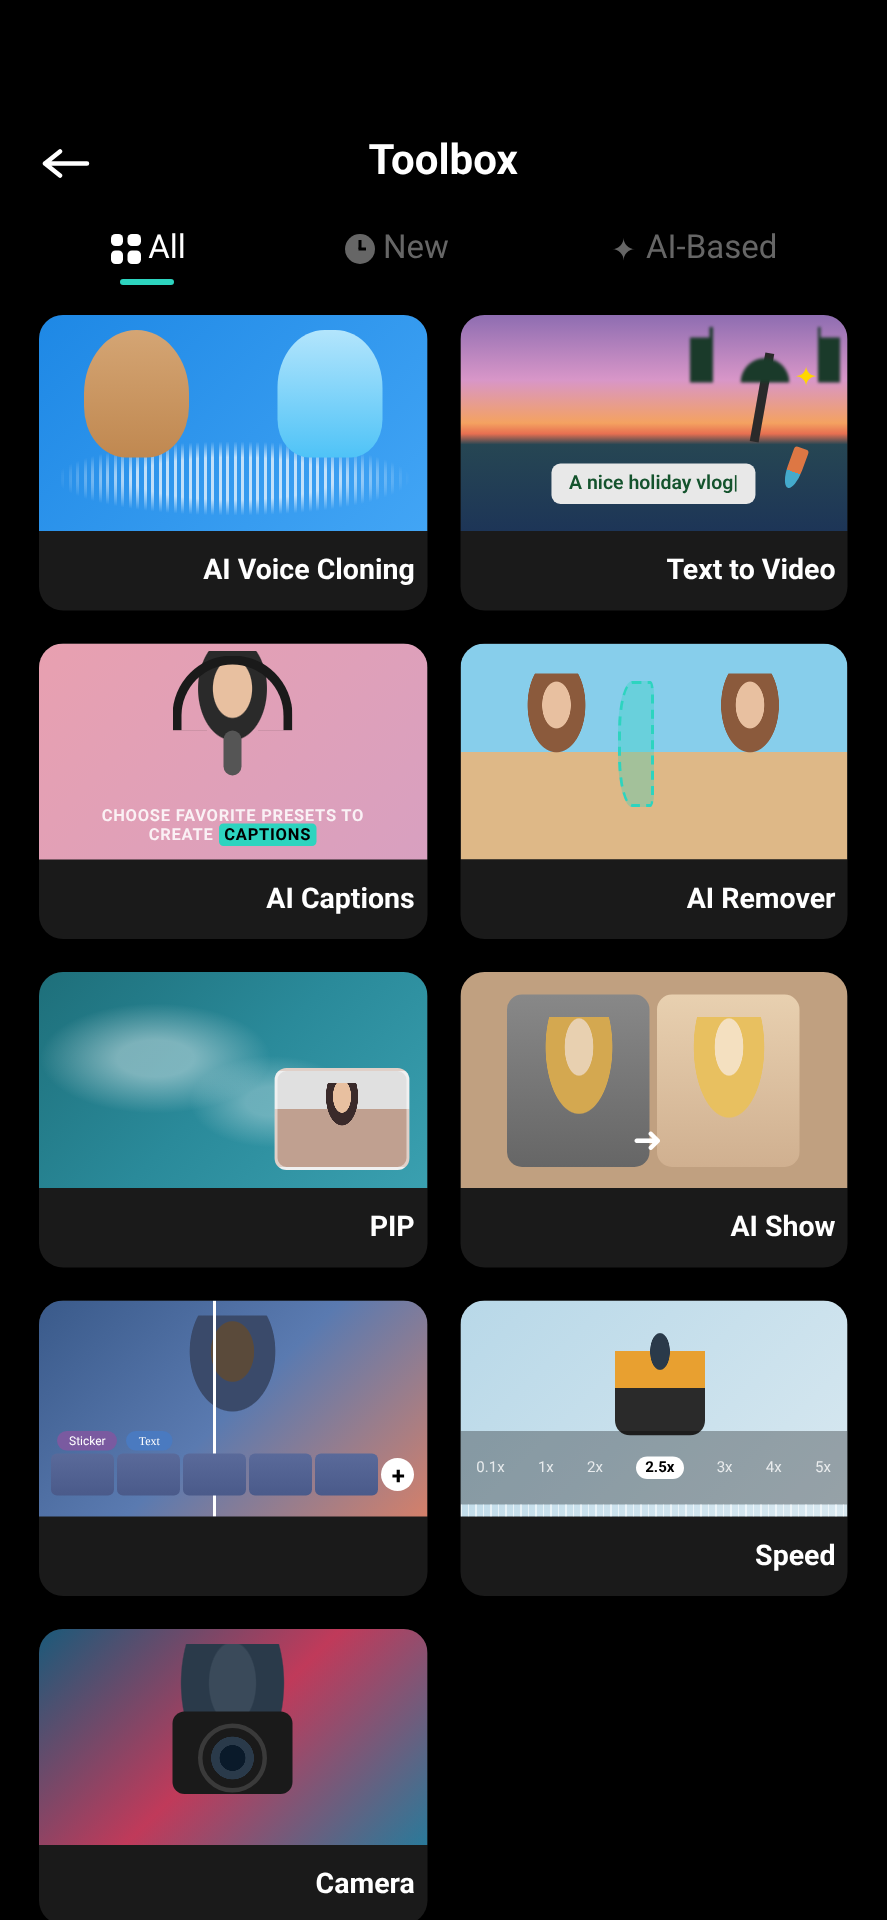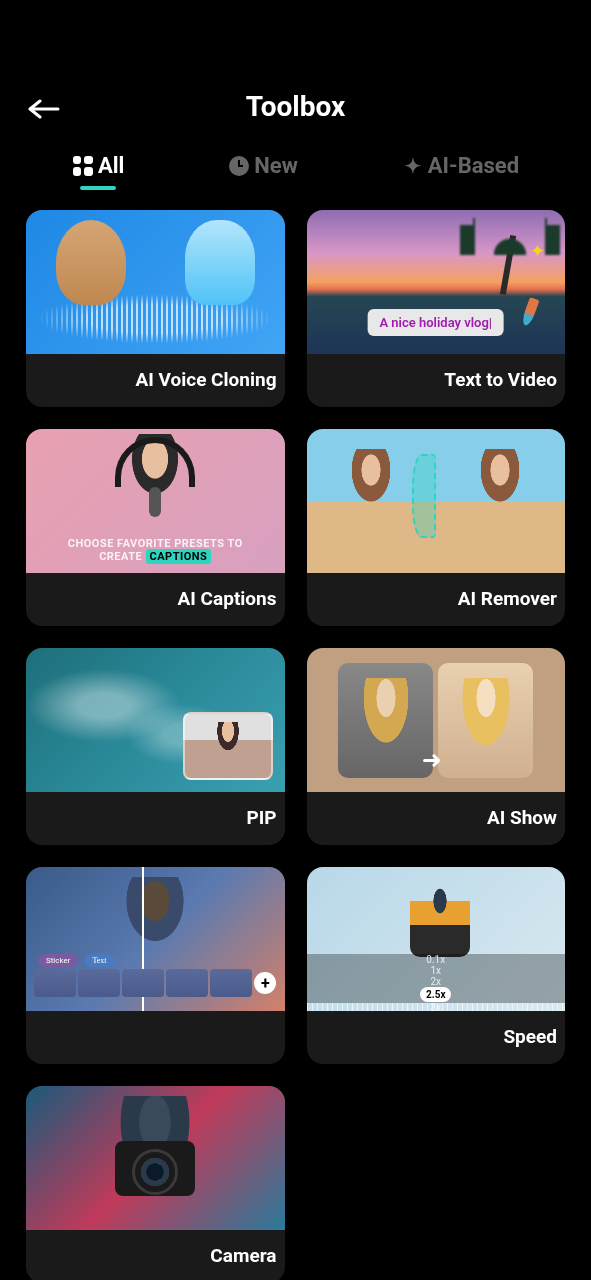--- a/index.html
+++ b/index.html
@@ -41,21 +41,21 @@
   .tabs {
     display: flex;
     justify-content: space-around;
     padding: 10px 20px 20px 20px;
   }
   .tab {
     display: flex;
     align-items: center;
     gap: 4px;
     font-size: 22px;
-    font-weight: 700;
+    font-weight: 400;
     color: #666;
     cursor: pointer;
     position: relative;
     padding-bottom: 12px;
   }
   .tab.active {
     color: #fff;
   }
   .tab.active::after {
     content: '';
@@ -163,21 +163,21 @@
     top: 0;
     left: 10px;
     width: 70px;
     height: 40px;
     background: radial-gradient(circle at 50% 100%, #1a3a2a 30%, transparent 31%);
     filter: blur(1px);
     box-shadow: -20px 5px 0 -5px #1a3a2a, 20px 5px 0 -5px #1a3a2a, -10px -5px 0 -8px #1a3a2a, 10px -5px 0 -8px #1a3a2a;
   }
   .thumb-text2video .text-chip {
     background: #e8e8e8;
-    color: #a21caf;
+    color: #14532d;
     padding: 6px 12px;
     border-radius: 6px;
     font-size: 13px;
     font-weight: 600;
     position: absolute;
     bottom: 18px;
     left: 50%;
     transform: translateX(-50%);
     white-space: nowrap;
   }
@@ -487,21 +487,20 @@
     bottom: 8px;
     left: 0;
     right: 0;
     height: 49px;
     background: rgba(0,0,0,0.3);
     display: flex;
     align-items: center;
     justify-content: space-around;
     font-size: 10px;
     color: rgba(255,255,255,0.8);
-    flex-direction: column;
   }
   .thumb-speed .scale .mark.active {
     background: #fff;
     color: #000;
     padding: 2px 6px;
     border-radius: 10px;
     font-weight: bold;
   }
   .thumb-speed .ticks {
     position: absolute;

